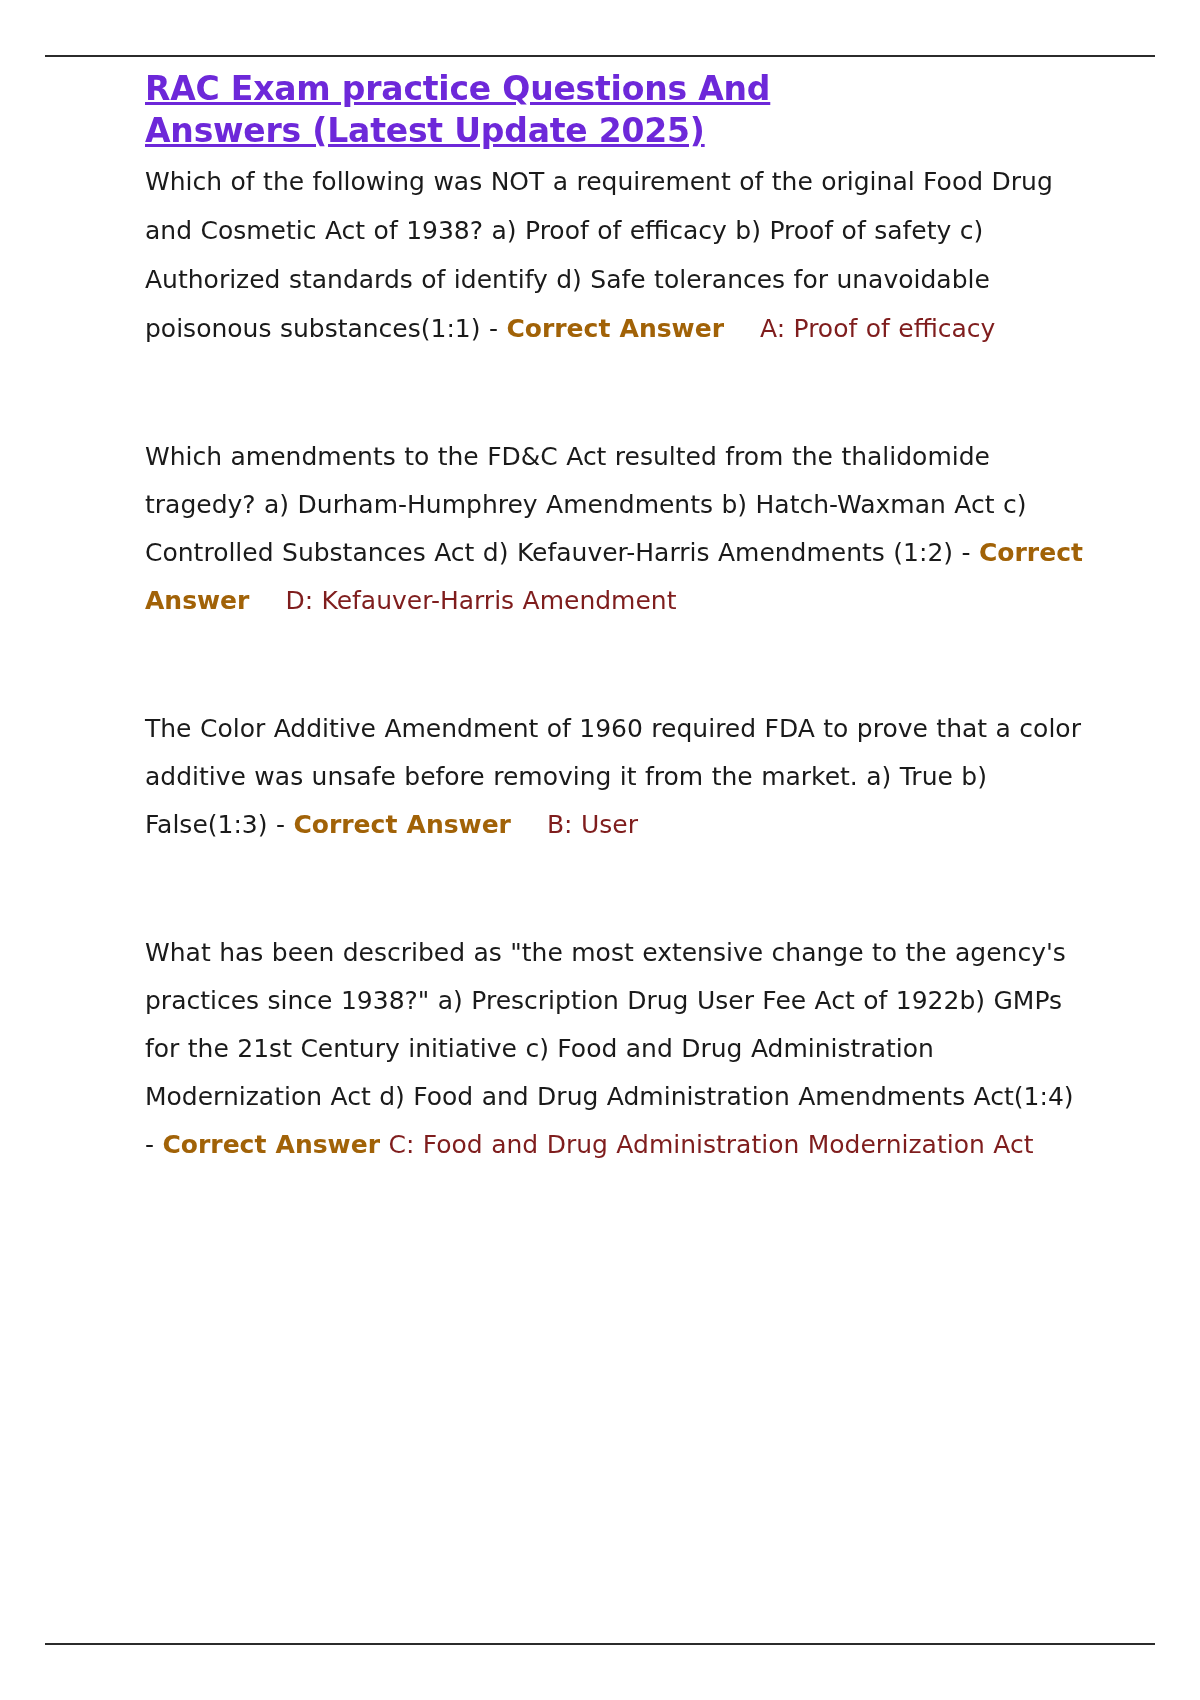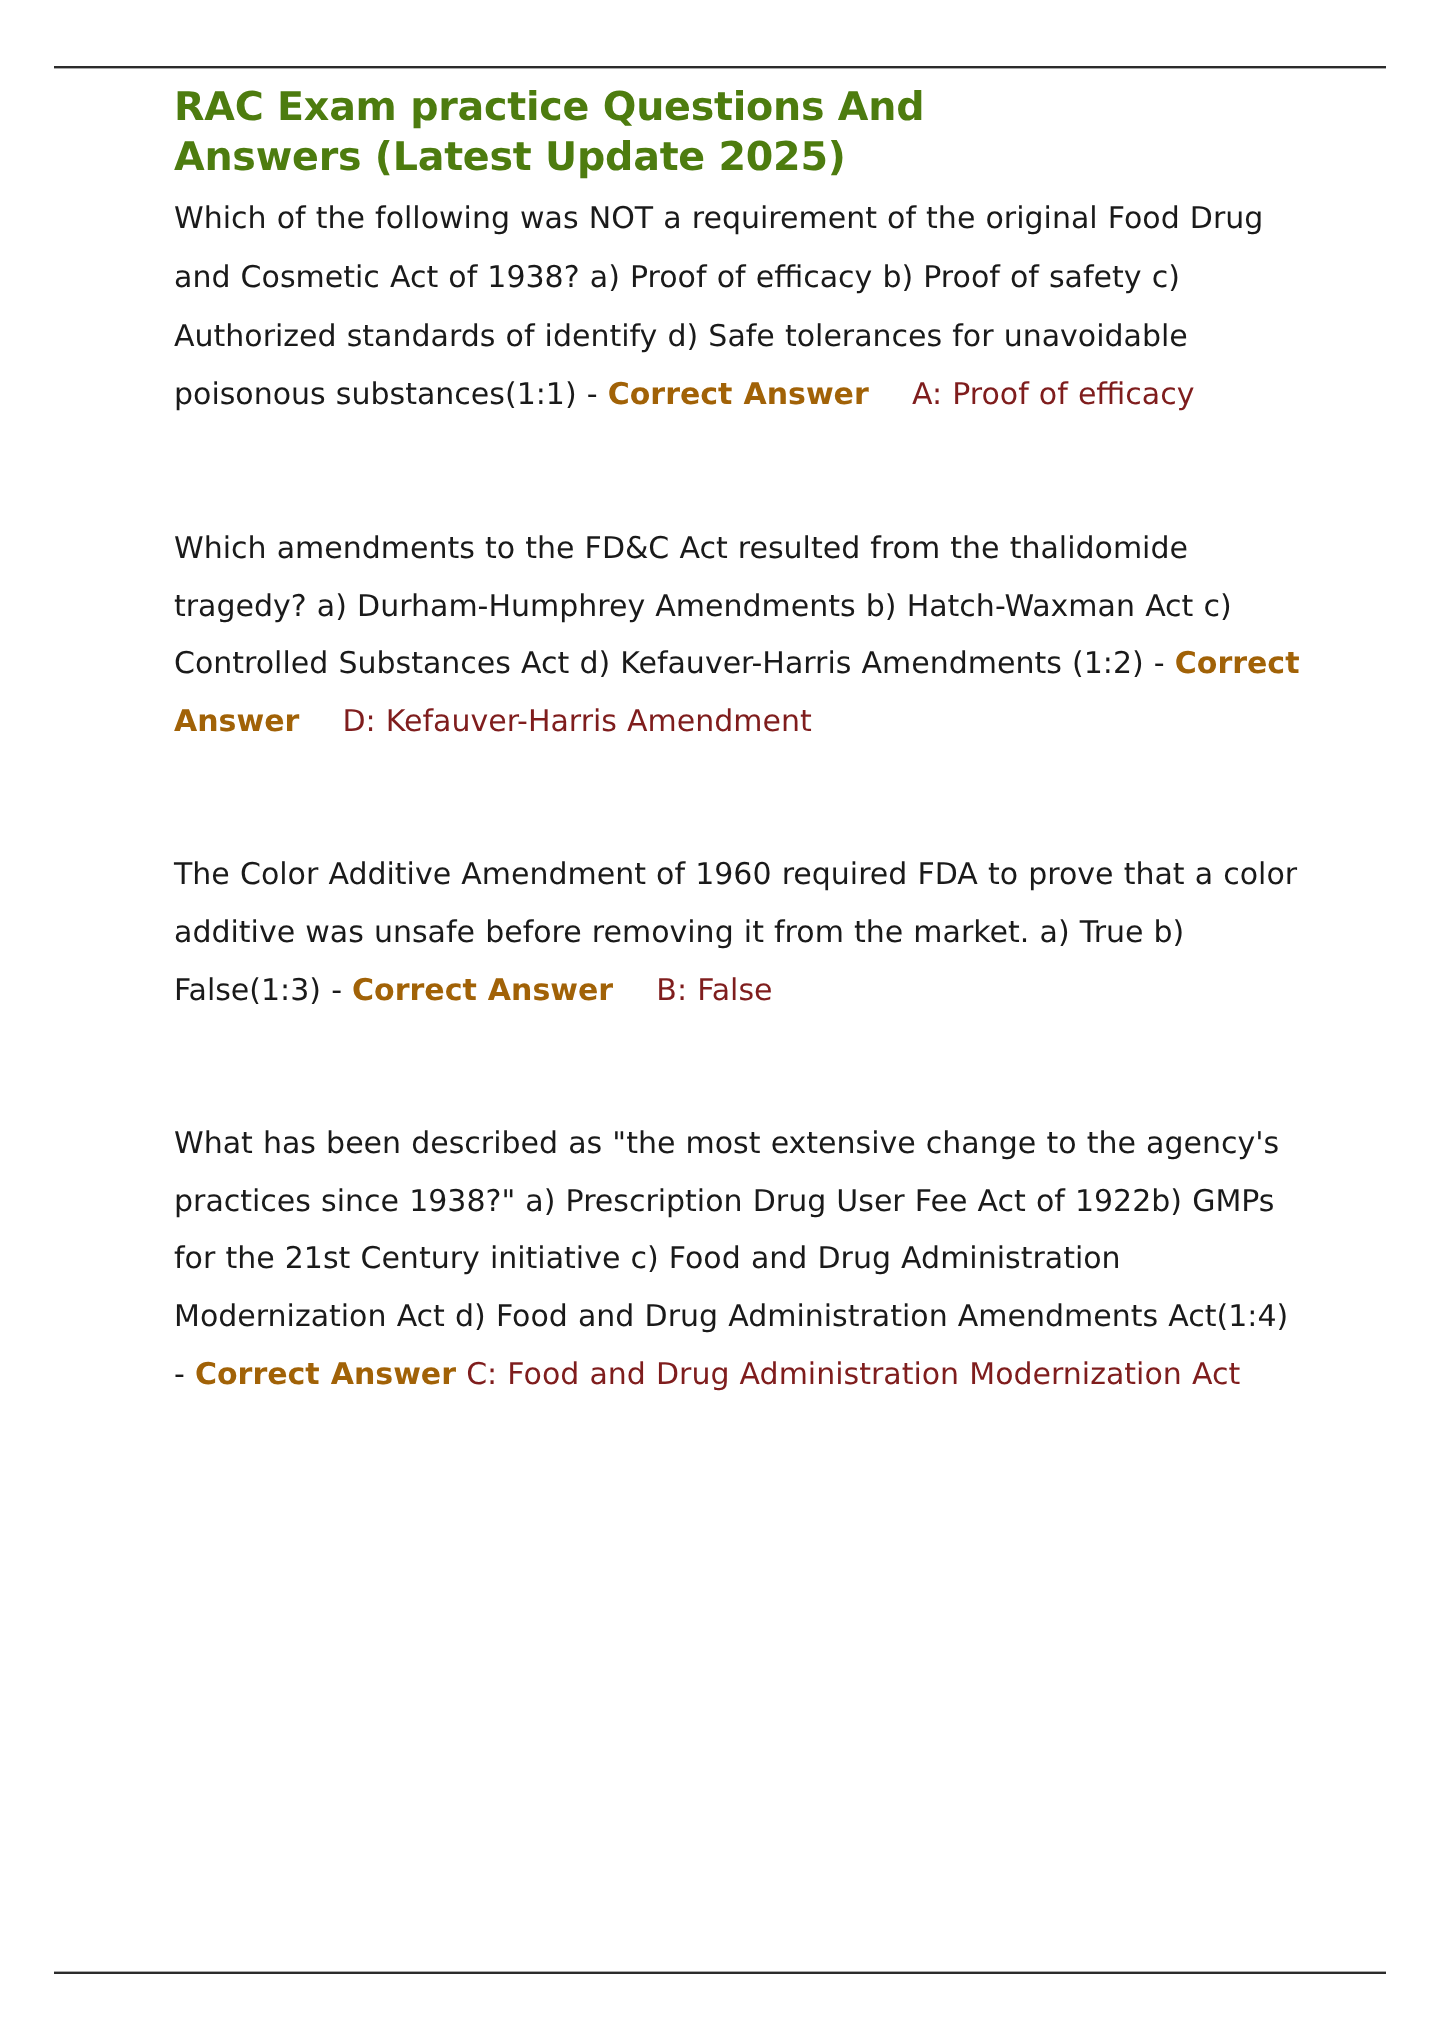--- a/index.html
+++ b/index.html
@@ -38,23 +38,24 @@
     left: 145px;
     top: 68px;
     width: 940px;
   }
 
   .doc-title {
     font-size: 33px;
     font-weight: bold;
     line-height: 1.28;
     letter-spacing: -0.2px;
-    color: #4d7c0f;
+    color: #6d28d9;
     margin: 0 0 6px 0;
     max-width: 790px;
+    text-decoration: underline;
   }
 
   .qa-block {
     margin: 0 0 80px 0;
   }
   .qa-block:last-child { margin-bottom: 0; }
 
   .qa-text {
     font-size: 25px;
     line-height: 1.92;
@@ -91,21 +92,21 @@
 
     <div class="qa-block first-block">
       <p class="qa-text"><span>Which of the following was NOT a requirement of the original Food Drug and Cosmetic Act of 1938? a) Proof of efficacy b) Proof of safety c) Authorized standards of identify d) Safe tolerances for unavoidable poisonous substances(1:1) - </span><span class="correct-label">Correct Answer</span><span class="gap"></span><span class="answer-text">A: Proof of efficacy</span></p>
     </div>
 
     <div class="qa-block">
       <p class="qa-text"><span>Which amendments to the FD&amp;C Act resulted from the thalidomide tragedy? a) Durham-Humphrey Amendments b) Hatch-Waxman Act c) Controlled Substances Act d) Kefauver-Harris Amendments (1:2) - </span><span class="correct-label">Correct Answer</span><span class="gap"></span><span class="answer-text">D: Kefauver-Harris Amendment</span></p>
     </div>
 
     <div class="qa-block">
-      <p class="qa-text"><span>The Color Additive Amendment of 1960 required FDA to prove that a color additive was unsafe before removing it from the market. a) True b) False(1:3) - </span><span class="correct-label">Correct Answer</span><span class="gap"></span><span class="answer-text">B: False</span></p>
+      <p class="qa-text"><span>The Color Additive Amendment of 1960 required FDA to prove that a color additive was unsafe before removing it from the market. a) True b) False(1:3) - </span><span class="correct-label">Correct Answer</span><span class="gap"></span><span class="answer-text">B: User</span></p>
     </div>
 
     <div class="qa-block">
       <p class="qa-text"><span>What has been described as "the most extensive change to the agency's practices since 1938?" a) Prescription Drug User Fee Act of 1922b) GMPs for the 21st Century initiative c) Food and Drug Administration Modernization Act d) Food and Drug Administration Amendments Act(1:4) - </span><span class="correct-label">Correct Answer</span> <span class="answer-text">C: Food and Drug Administration Modernization Act</span></p>
     </div>
 
   </div>
 </div>
 
 </body></html>

